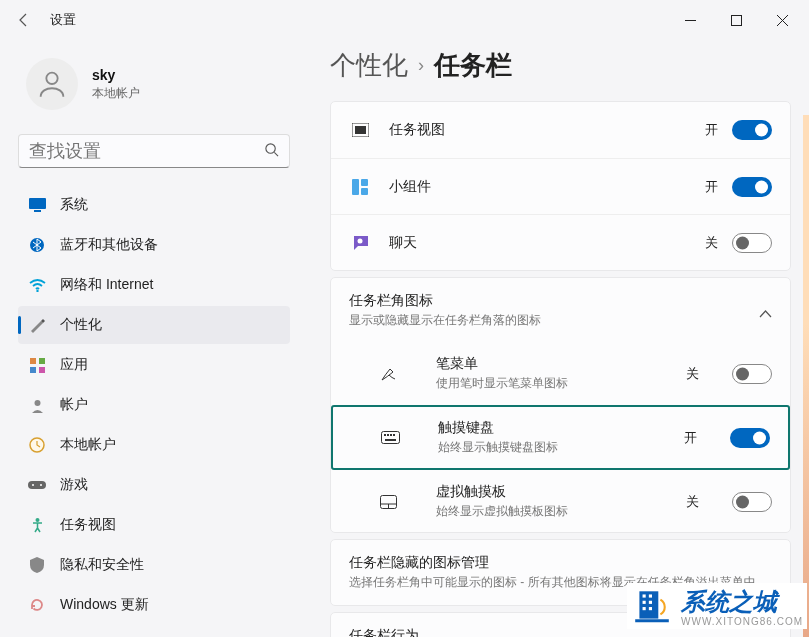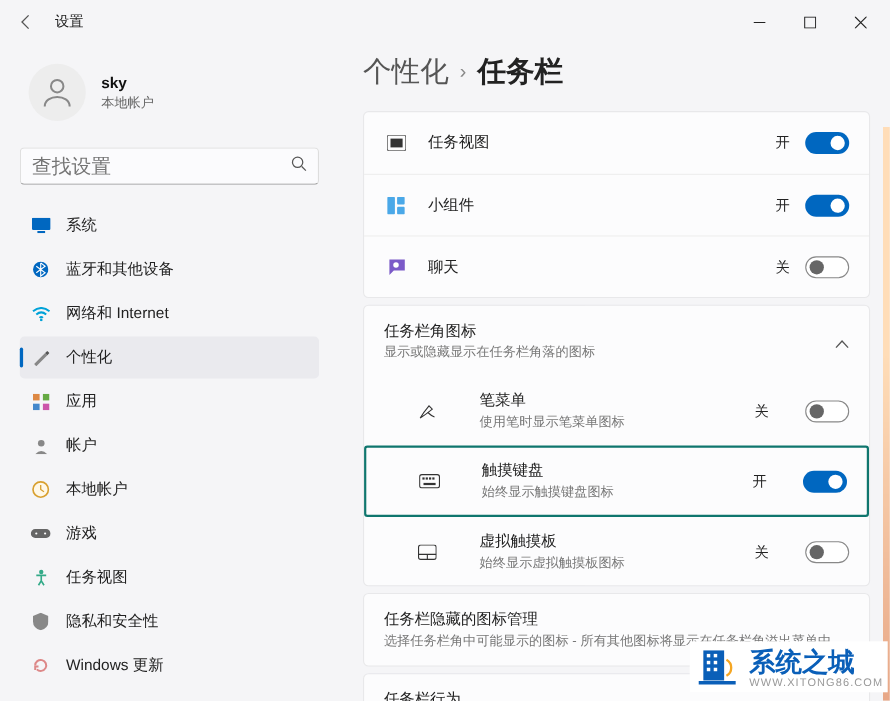--- a/index.html
+++ b/index.html
@@ -54,21 +54,21 @@
     .section-header { padding: 14px 18px; display: flex; align-items: center; cursor: pointer; }
     .section-header .row-text { flex: 1; }
     .chev { color: #555; margin-top: 4px; }
     
     .sub-rows .row { padding-left: 46px; gap: 19px; }
     
     .highlight { border: 2px solid #0f766e; border-radius: 3px; margin: 1px 0; }
     
     .watermark { position: absolute; right: 2px; bottom: 8px; display: flex; align-items: center; gap: 8px; z-index: 50; background: #fff; padding: 2px 4px; }
     .watermark-icon { width: 42px; height: 42px; }
-    .watermark-text { font-size: 24px; font-weight: 700; color: #0a5fb8; font-family: "Microsoft YaHei", sans-serif; }
+    .watermark-text { font-size: 24px; font-weight: 700; color: #0a5fb8; font-family: "Microsoft YaHei", sans-serif; font-style: italic; }
     .watermark-sub { font-size: 10px; color: #999; letter-spacing: 1px; margin-top: -2px; }
     
     .edge-strip { position: absolute; right: 0; top: 115px; bottom: 0; width: 6px; background: linear-gradient(#ffddb8 0%, #ffddb8 40%, #e8a888 100%); z-index: 40; }
   </style>
 </head>
 <body>
 
 <div class="titlebar">
   <div class="back-btn">
     <svg width="16" height="16" viewBox="0 0 16 16">

